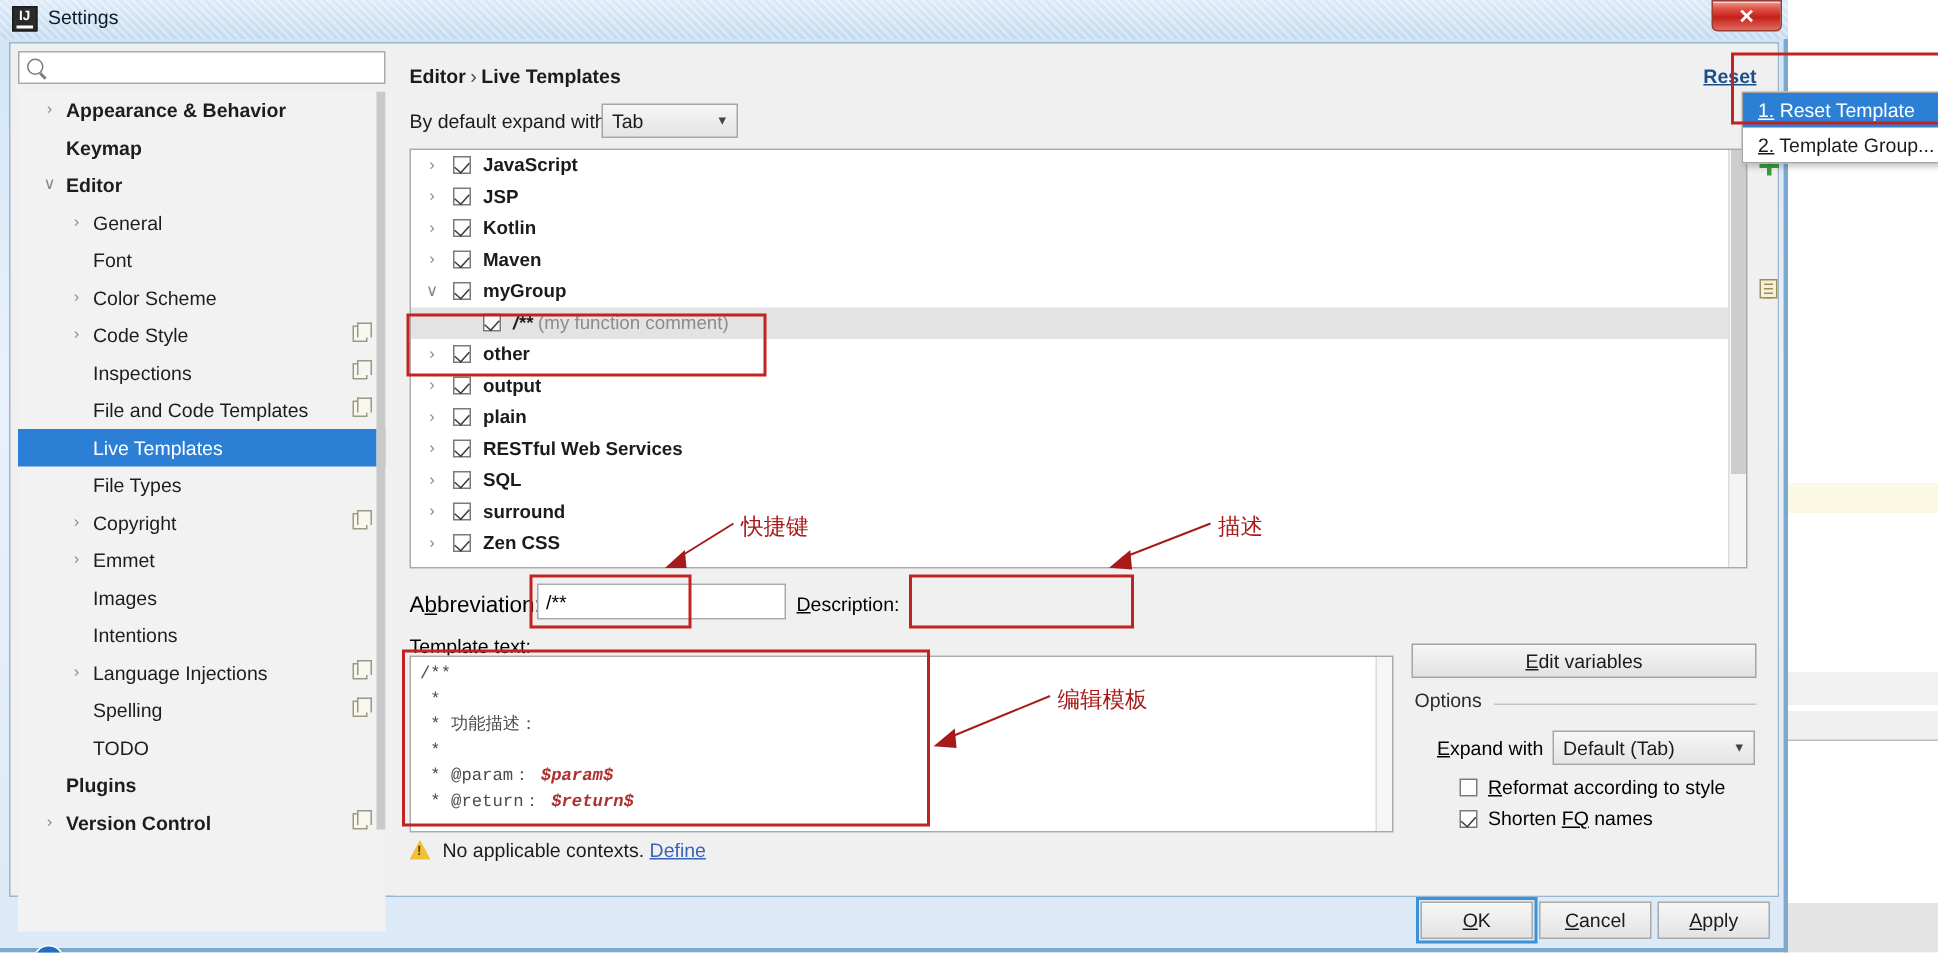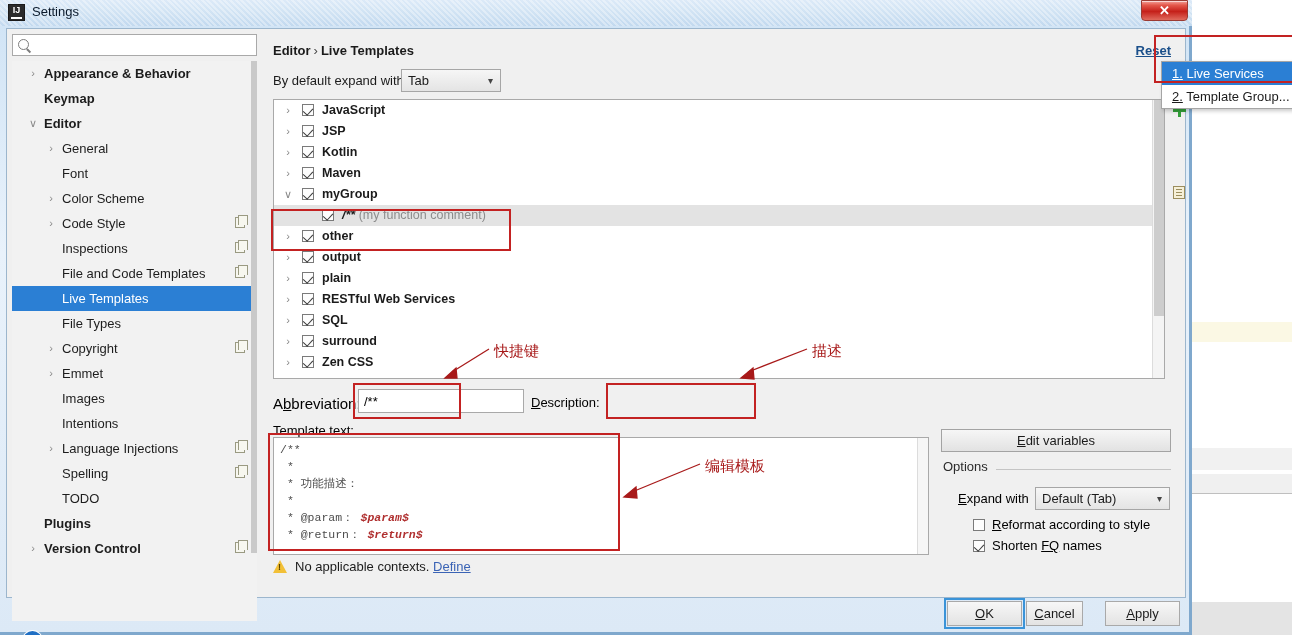--- a/index.html
+++ b/index.html
@@ -171,21 +171,21 @@
     background: linear-gradient(to bottom,#f6f6f6,#e4e4e4);
     border: 1px solid #a6a6a6;
     font-size: 13px; color: #1b1b1b;
     line-height: 21px; padding-left: 6px;
     cursor: pointer;
   }
   .combo .chev {
     position: absolute; right: 7px; top: 0; line-height: 21px;
     font-size: 10px; color: #444;
   }
-  #expand-row .combo { left: 128px; top: 0; width: 100px; }
+  #expand-row .combo { left: 128px; top: 0; width: 91px; }
 
   
   #list-wrap {
     position: absolute; left: 10px; top: 68px; width: 892px; height: 280px;
     background: #ffffff; border: 1px solid #a9a9a9;
   }
   #list-inner { position: absolute; inset: 0; overflow: hidden; }
   .lrow {
     position: relative; height: 21px; line-height: 21px;
     font-size: 12.5px; color: #1b1b1b; white-space: nowrap;
@@ -378,21 +378,21 @@
     position: absolute; top: 601px; height: 25px;
     background: linear-gradient(to bottom,#f7f7f7,#e3e3e3);
     border: 1px solid #a9a9a9;
     font-size: 13px; color: #1b1b1b;
     text-align: center; line-height: 23px; cursor: pointer;
   }
   .dlgbtn u { text-decoration: underline; }
   #ok-btn     { left: 947px; width: 75px; }
   #ok-focus   { position:absolute; left: 944px; top: 598px; width: 81px; height: 31px;
                 border: 2px solid #3a93d8; pointer-events: none; }
-  #cancel-btn { left: 1026px; width: 57px; }
+  #cancel-btn { left: 1026px; width: 75px; }
   #apply-btn  { left: 1105px; width: 75px; }
 </style>
 </head>
 <body>
 
 <div id="backdrop">
   <div class="ide-strip-yellow"></div>
   <div class="ide-strip-grey1"></div>
   <div class="ide-strip-grey2"></div>
   <div class="ide-bottom-bar"></div>
@@ -610,21 +610,21 @@
           <span class="doc-glyph">
               <i></i>
               <i></i>
               <i></i>
               <i></i>
             </span>
         </div>
       </div>
 
       <div id="add-popup">
-          <div class="mi hl"><u>1.</u><span> Live Services</span></div>
+          <div class="mi hl"><u>1.</u><span> Reset Template</span></div>
           <div class="mi"><u>2.</u><span> Template Group...</span></div>
         </div>
       <div id="popup-frame"></div>
 
       <div id="abbr-label" class="ulab">A<u>b</u>breviation:</div>
       <input id="abbr-input" type="text" value="/**" style="">
       <div id="abbr-frame"></div>
 
       <div id="desc-label" class="ulab"><u>D</u>escription:</div>
       <div id="desc-frame"></div>

